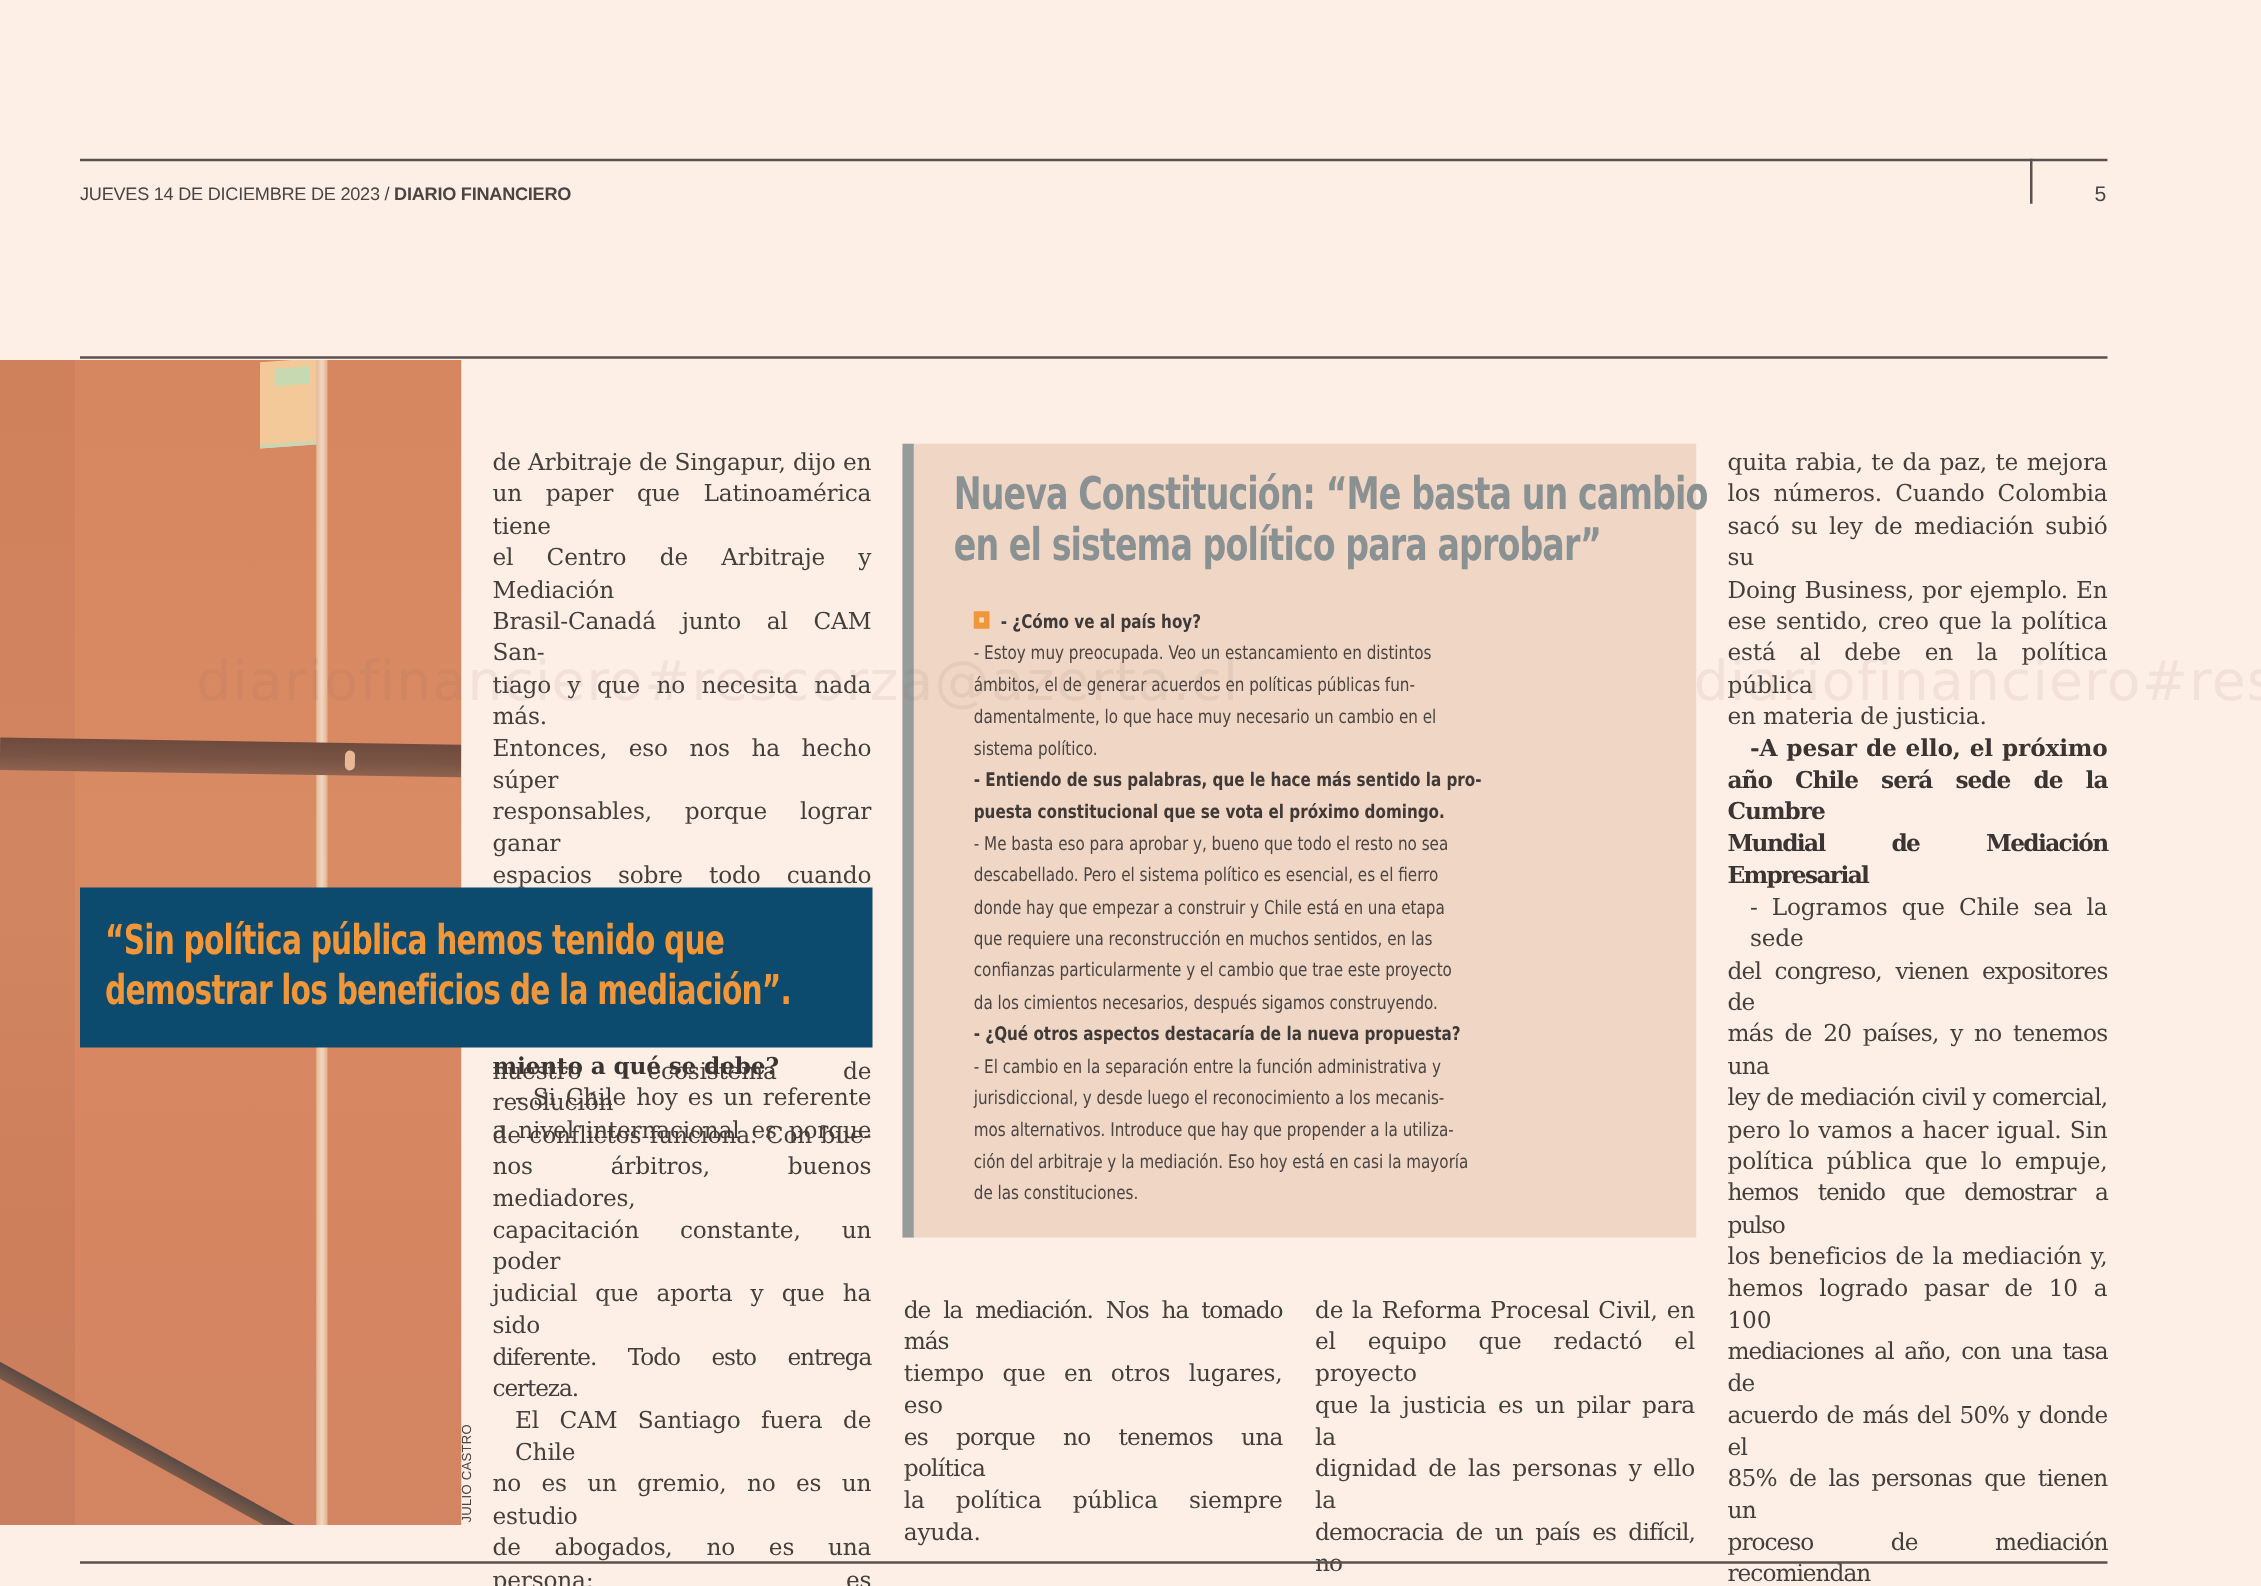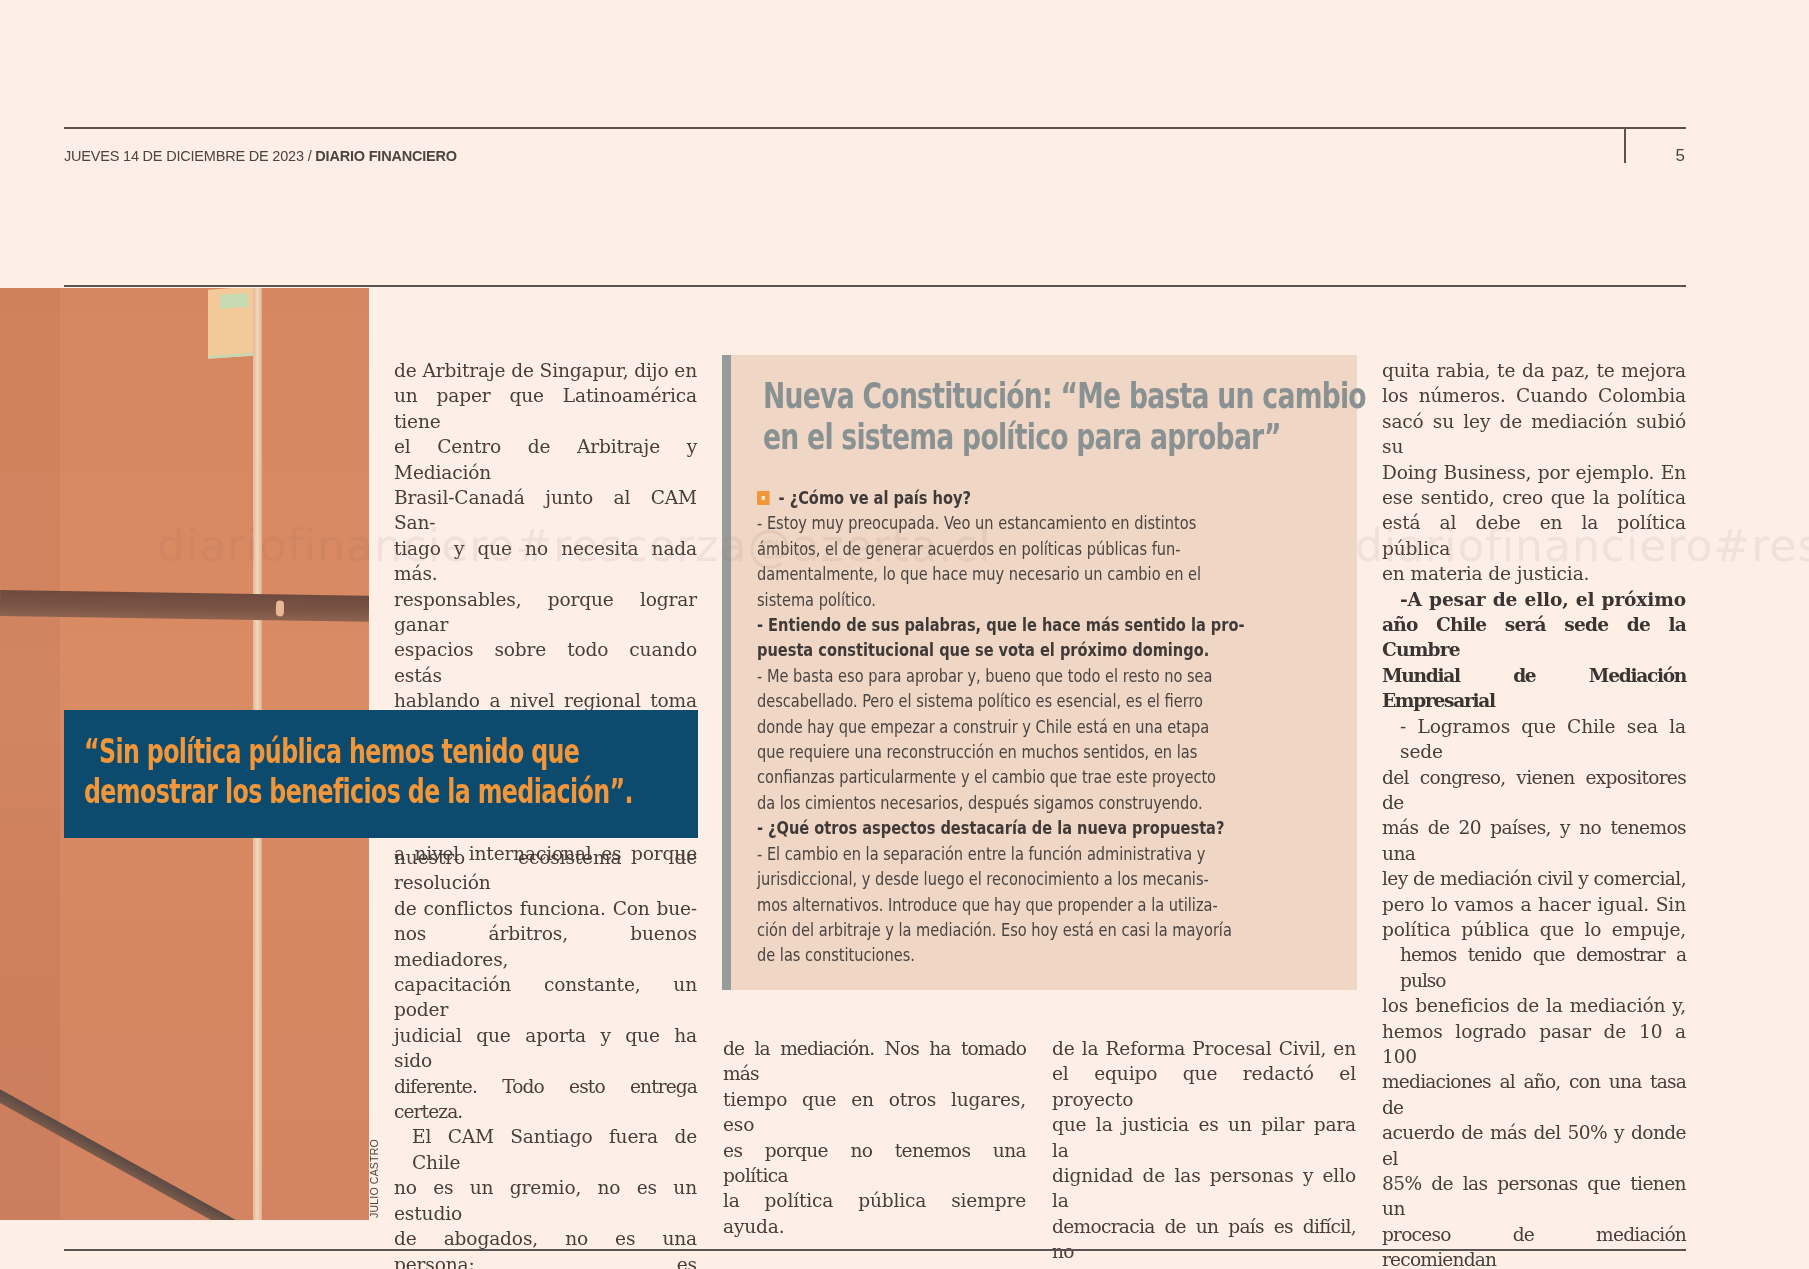--- a/index.html
+++ b/index.html
@@ -78,23 +78,23 @@
     position: absolute; left: 722px; top: 355px; width: 635px; height: 635px;
     background: #efd6c5; border-left: 9px solid #969c9a; box-sizing: border-box;
   }
   .sidebar-title {
     position: absolute; left: 32px; top: 20px;
     font-family: "DejaVu Sans", sans-serif; font-weight: bold;
     font-size: 36px; line-height: 41px; color: #8a9192; letter-spacing: -1px;
     transform: scaleX(0.74); transform-origin: left top; white-space: nowrap;
   }
   .sidebar-body {
-    position: absolute; left: 26px; top: 130px; width: 570px;
+    position: absolute; left: 48px; top: 130px; width: 570px;
     font-family: "DejaVu Sans Condensed", "DejaVu Sans", sans-serif; font-stretch: condensed;
-    font-size: 18px; line-height: 25.4px; color: #4a4442;
+    font-size: 15px; line-height: 25.4px; color: #4a4442;
   }
   .sidebar-body .ln { display: block; white-space: nowrap; transform: scaleX(0.9); transform-origin: left top; }
   .sidebar-body .b { font-weight: bold; color: #3f3a38; }
   .bullet {
     display: inline-block; width: 14px; height: 14px; background: #f2963a; position: relative;
     vertical-align: -1px; margin-right: 10px;
   }
   .bullet::after { content: ""; position: absolute; left: 5px; top: 5px; width: 4px; height: 4px; background: #fbe1c8; }
   .watermark {
     position: absolute; font-family: "DejaVu Sans", sans-serif; font-size: 44px;
@@ -120,20 +120,21 @@
   <div class="diag"></div>
 </div>
 <div class="credit">JULIO CASTRO</div>
 
 <div class="col" style="left:394px; top:358px; width:303px;">
   <span class="l">de Arbitraje de Singapur, dijo en</span>
   <span class="l">un paper que Latinoamérica tiene</span>
   <span class="l">el Centro de Arbitraje y Mediación</span>
   <span class="l">Brasil-Canadá junto al CAM San-</span>
   <span class="l">tiago y que no necesita nada más.</span>
+  <span class="l">Entonces, eso nos ha hecho súper</span>
   <span class="l">responsables, porque lograr ganar</span>
   <span class="l">espacios sobre todo cuando estás</span>
   <span class="l">hablando a nivel regional toma</span>
   <span class="l end">años y perderlo cuesta muy poco.</span>
   <span class="l ind" style="font-weight:bold;color:#3a3432;">-A su juicio, ¿este reconoci-</span>
   <span class="l end" style="font-weight:bold;color:#3a3432;">miento a qué se debe?</span>
   <span class="l ind">- Si Chile hoy es un referente</span>
   <span class="l">a nivel internacional es porque</span>
 </div>
 
@@ -212,21 +213,21 @@
   <span class="l end">en materia de justicia.</span>
   <span class="l ind" style="font-weight:bold;color:#3a3432;">-A pesar de ello, el próximo</span>
   <span class="l" style="font-weight:bold;color:#3a3432;letter-spacing:-0.8px;">año Chile será sede de la Cumbre</span>
   <span class="l" style="font-weight:bold;color:#3a3432;letter-spacing:-1.3px;">Mundial de Mediación Empresarial</span>
   <span class="l ind">- Logramos que Chile sea la sede</span>
   <span class="l" style="letter-spacing:-0.7px;">del congreso, vienen expositores de</span>
   <span class="l" style="letter-spacing:-0.6px;">más de 20 países, y no tenemos una</span>
   <span class="l" style="letter-spacing:-0.6px;">ley de mediación civil y comercial,</span>
   <span class="l">pero lo vamos a hacer igual. Sin</span>
   <span class="l">política pública que lo empuje,</span>
-  <span class="l" style="letter-spacing:-1px;margin-left:18px;">hemos tenido que demostrar a pulso</span>
+  <span class="l" style="letter-spacing:-1px;">hemos tenido que demostrar a pulso</span>
   <span class="l">los beneficios de la mediación y,</span>
   <span class="l">hemos logrado pasar de 10 a 100</span>
   <span class="l" style="letter-spacing:-0.8px;">mediaciones al año, con una tasa de</span>
   <span class="l" style="letter-spacing:-0.6px;">acuerdo de más del 50% y donde el</span>
   <span class="l" style="letter-spacing:-0.6px;">85% de las personas que tienen un</span>
   <span class="l" style="letter-spacing:-0.8px;">proceso de mediación recomiendan</span>
 
 </div>
 
 <div class="rule" style="left:64px; top:1249px; width:1622px;"></div>

